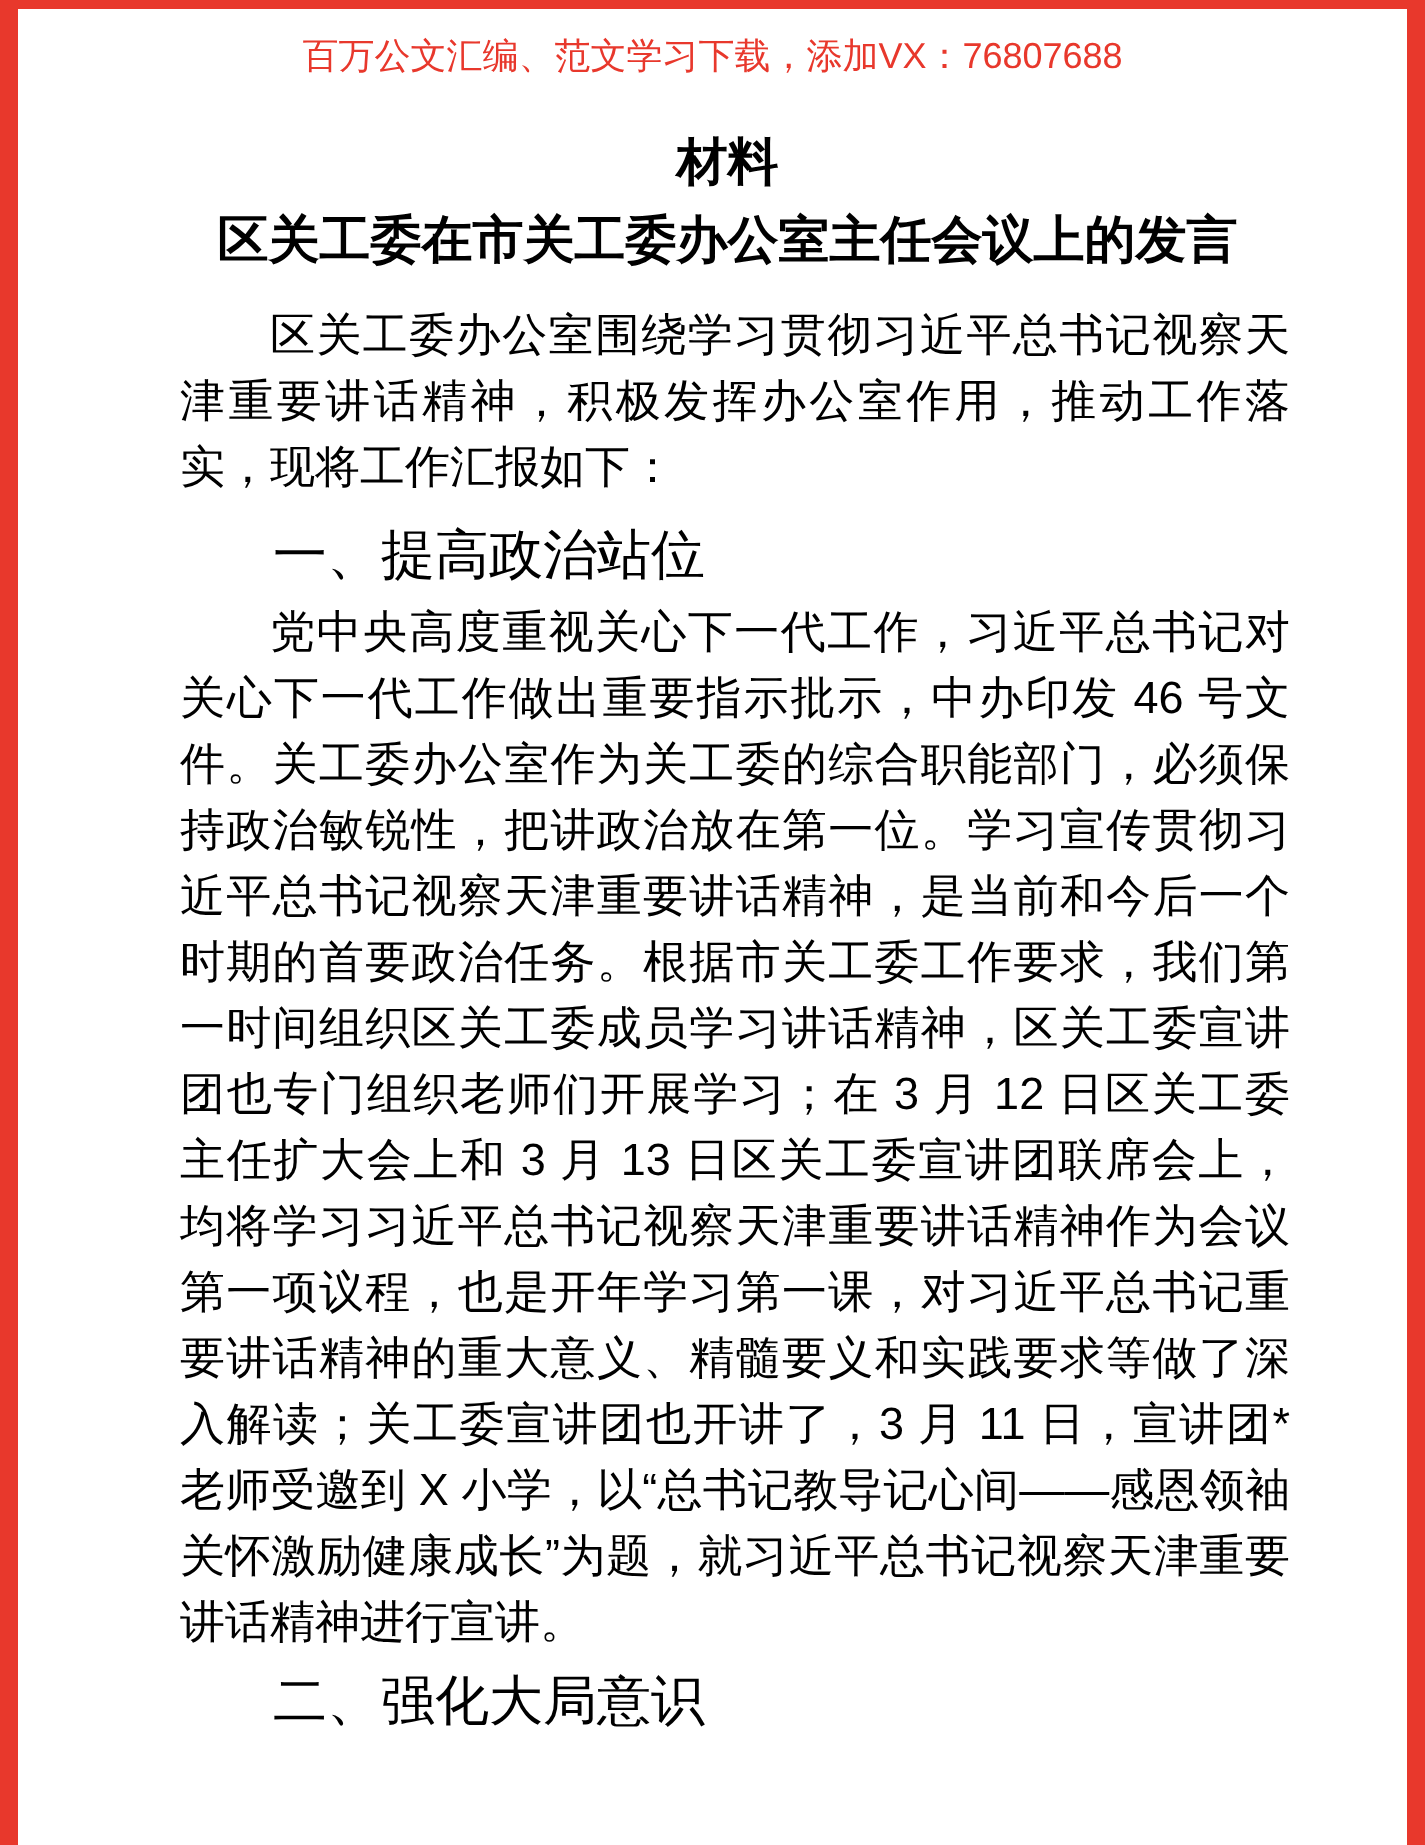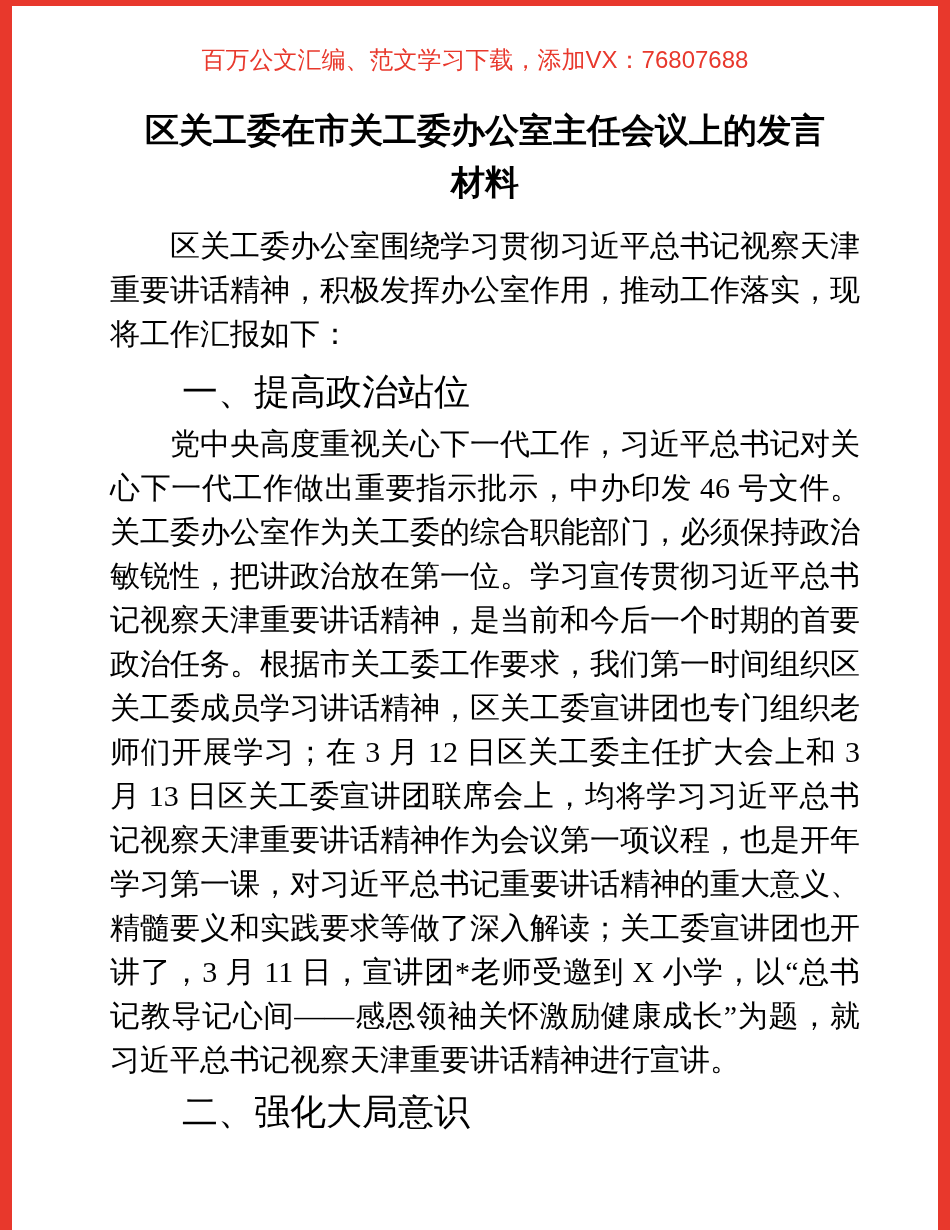--- a/index.html
+++ b/index.html
@@ -23,48 +23,47 @@
     position: absolute; top: 0; left: 0;
     width: 12px; height: 100%;
     background: var(--accent, #e8382c);
   }
   .frame-right {
     position: absolute; top: 0; right: 0;
     width: 12px; height: 100%;
     background: var(--accent, #e8382c);
   }
   .watermark {
-    padding-top: 46px;
+    padding-top: 24px;
     text-align: center;
     font-size: 24px;
     line-height: 28px;
     letter-spacing: 0px;
     color: var(--accent, #e8382c);
     white-space: nowrap;
   }
   .content {
     margin: 0 90px 0 110px; 
   }
   .doc-title {
     margin: 30px 0 0 0;
     font-size: 34px;
     font-weight: 700;
     line-height: 52px;
     text-align: center;
     color: var(--text-color, #000000);
   }
   .doc-title .title-line { display: block; }
   .para {
-    margin: 14px 0 0 0;
+    margin: 14px 0 0 10px;
     font-size: 30px;
     line-height: 44px;
     text-align: justify;
     text-indent: 2em;
     font-weight: 400;
-    font-family: Liberation Serif, serif;
   }
   .para.first { margin-top: 16px; }
   .para.long { margin-top: 8px; }
   .heading {
     margin: 14px 0 0 0;
     font-size: 36px;
     line-height: 44px;
     text-indent: 2em;
     font-weight: 400;
   }
@@ -75,22 +74,22 @@
 
 <div class="page">
   <div class="frame-top"></div>
   <div class="frame-left"></div>
   <div class="frame-right"></div>
 
   <div class="watermark">百万公文汇编、范文学习下载，添加VX：76807688</div>
 
   <div class="content">
     <h1 class="doc-title">
+      <span class="title-line">材料</span>
       <span class="title-line">区关工委在市关工委办公室主任会议上的发言</span>
-      <span class="title-line">材料</span>
     </h1>
 
     <p class="para first">区关工委办公室围绕学习贯彻习近平总书记视察天津重要讲话精神，积极发挥办公室作用，推动工作落实，现将工作汇报如下：</p>
 
     <p class="heading">一、提高政治站位</p>
 
     <p class="para long">党中央高度重视关心下一代工作，习近平总书记对关心下一代工作做出重要指示批示，中办印发 46 号文件。关工委办公室作为关工委的综合职能部门，必须保持政治敏锐性，把讲政治放在第一位。学习宣传贯彻习近平总书记视察天津重要讲话精神，是当前和今后一个时期的首要政治任务。根据市关工委工作要求，我们第一时间组织区关工委成员学习讲话精神，区关工委宣讲团也专门组织老师们开展学习；在 3 月 12 日区关工委主任扩大会上和 3 月 13 日区关工委宣讲团联席会上，均将学习习近平总书记视察天津重要讲话精神作为会议第一项议程，也是开年学习第一课，对习近平总书记重要讲话精神的重大意义、精髓要义和实践要求等做了深入解读；关工委宣讲团也开讲了，3 月 11 日，宣讲团*老师受邀到 X 小学，以“总书记教导记心间——感恩领袖关怀激励健康成长”为题，就习近平总书记视察天津重要讲话精神进行宣讲。</p>
 
     <p class="heading second">二、强化大局意识</p>
   </div>

